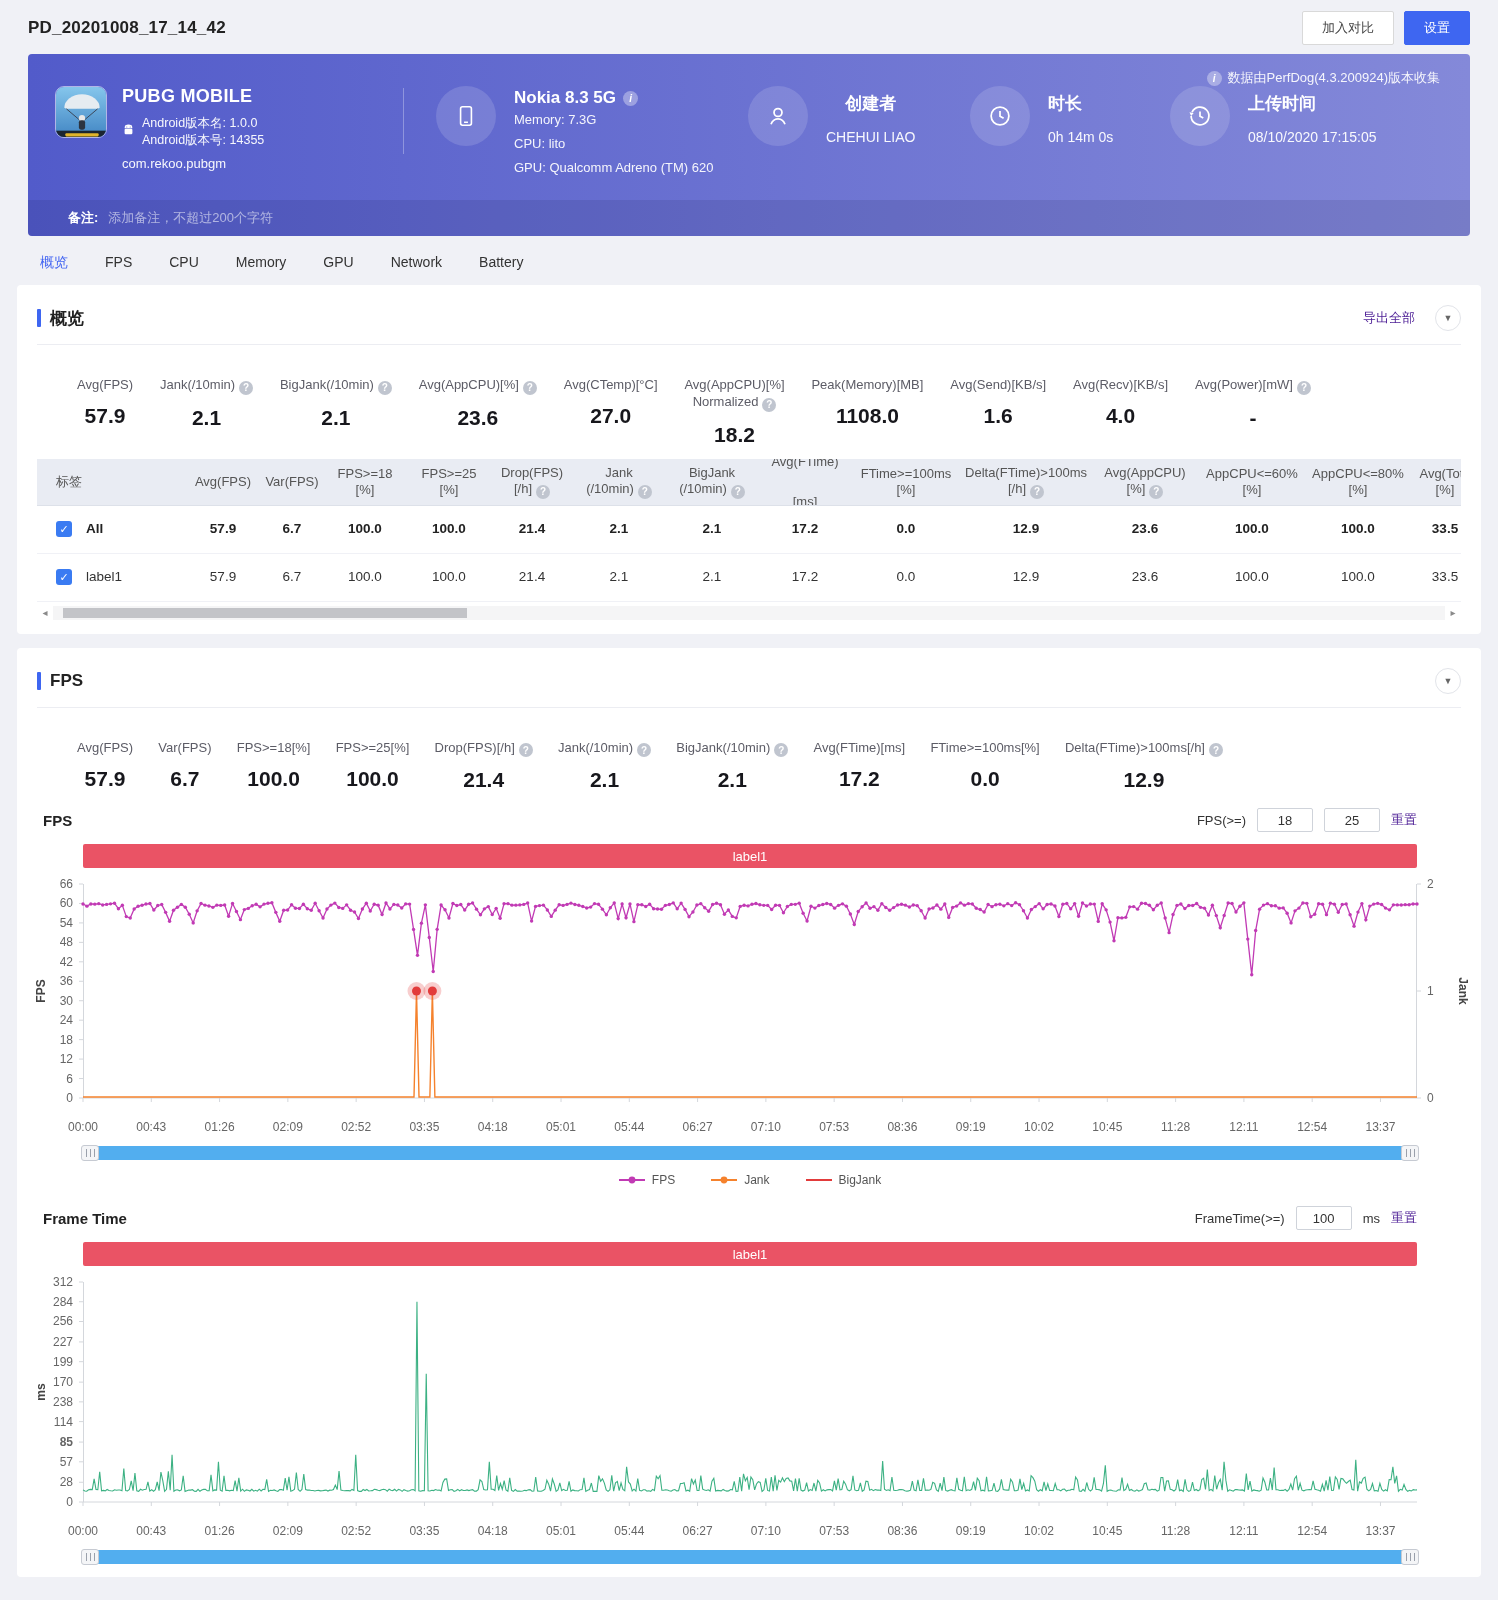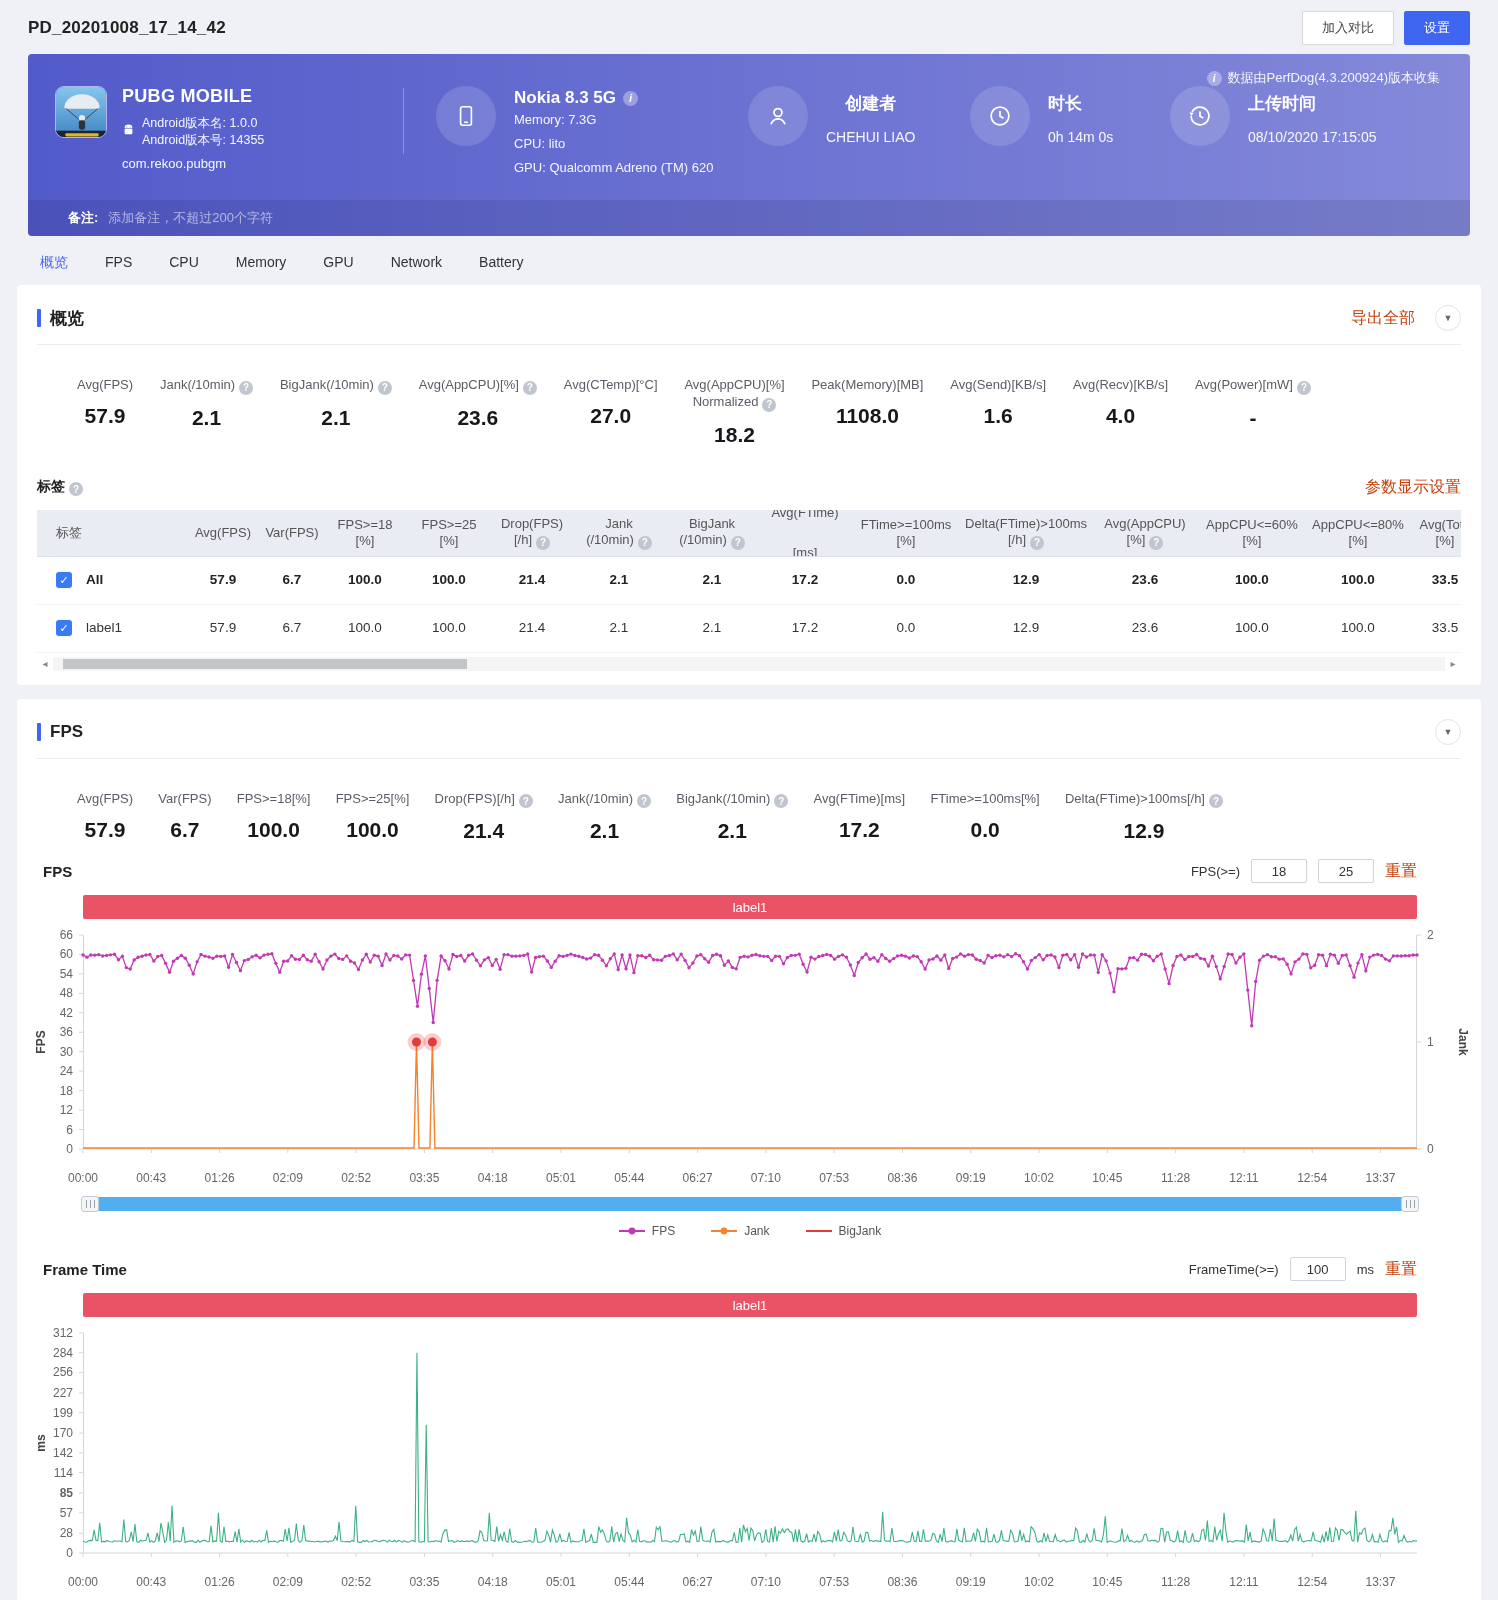--- a/index.html
+++ b/index.html
@@ -49,21 +49,21 @@
   .tab { color:#333; cursor:pointer; }
   .tab.active { color:#4466f2; }
 
   
   .card { background:#fff; margin:0 17px 14px; border-radius:4px; padding:17px 20px 13px; }
   .sec-head { display:flex; justify-content:space-between; align-items:center; height:32px; }
   .sec-title-wrap { display:flex; align-items:center; }
   .sec-bar { width:4px; height:18px; background:#3e66f1; border-radius:1px; margin-right:9px; }
   .sec-title { font-size:17px; font-weight:bold; color:#222; }
   .sec-right { display:flex; align-items:center; }
-  .link { color:#c2410c; font-size:16px; cursor:pointer; text-decoration:none; }
+  .link { color:#4c1d95; font-size:13px; cursor:pointer; text-decoration:none; }
   .collapse-btn { width:26px; height:26px; border:1px solid #e2e4e9; border-radius:50%; background:#fff;
     display:flex; align-items:center; justify-content:center; color:#666; font-size:9px; margin-left:20px; cursor:pointer; }
   .sec-hr { border:none; border-top:1px solid #ecedf2; margin-top:10px; }
 
   
   .metrics { display:flex; justify-content:space-between; margin-top:31px; }
   .metrics.ov { padding:0 150px 0 40px; }
   .metrics.fps { padding:0 238px 0 40px; margin-bottom:4px; }
   .metric { text-align:center; }
   .m-label { font-size:13px; color:#5c5c66; line-height:17px; white-space:nowrap; }
@@ -324,26 +324,20 @@
         <div class="m-value">4.0</div>
       </div>
       <div class="metric">
         <div class="m-label">
           <div>Avg(Power)[mW]<span class="q">?</span></div>
         </div>
         <div class="m-value">-</div>
       </div>
     </div>
 
-  <div class="labels-row">
-    <span class="labels-title">
-      <span>标签</span><span class="q">?</span>
-    </span>
-    <a class="link">参数显示设置</a>
-  </div>
 
   <div class="tbl-clip">
     <div class="tbl" id="tbl">
         <div class="trow thead">
           <div class="tcell first" style="width: 148px;">
             <div>标签</div>
           </div>
           <div class="tcell" style="width: 76px;">
             <div>Avg(FPS)</div>
           </div>
@@ -970,21 +964,21 @@
     <div class="plot" id="ft-plot" style="height:220px">
         <svg viewBox="0 0 1334 220" width="100%" height="100%" preserveAspectRatio="none">
           <path d="M0.5,0V220 M0,220H1334 M-4,220H0 M-4,200.25641025641025H0 M-4,179.80769230769232H0 M-4,160.06410256410257H0 M-4,139.6153846153846H0 M-4,119.87179487179488H0 M-4,100.12820512820514H0 M-4,79.67948717948718H0 M-4,59.93589743589743H0 M-4,39.4871794871795H0 M-4,19.74358974358975H0 M-4,0H0 M0,220V224 M68.28809523809524,220V224 M136.57619047619048,220V224 M204.8642857142857,220V224 M273.15238095238095,220V224 M341.4404761904762,220V224 M409.7285714285714,220V224 M478.01666666666665,220V224 M546.3047619047619,220V224 M614.5928571428572,220V224 M682.8809523809524,220V224 M751.1690476190477,220V224 M819.4571428571428,220V224 M887.745238095238,220V224 M956.0333333333333,220V224 M1024.3214285714287,220V224 M1092.6095238095238,220V224 M1160.897619047619,220V224 M1229.1857142857143,220V224 M1297.4738095238095,220V224" stroke="#d4d7dc" stroke-width="1" fill="none"></path>
           <polyline points="0,207.86666173946398 1.8553546592489567,208.92720141271369 3.7107093184979134,209.23097246899627 5.566063977746871,207.79823083024567 7.421418636995827,207.37962328155453 9.276773296244786,207.66338511632804 11.132127955493742,196.79344354406442 12.987482614742698,207.4000927974494 14.842837273991654,207.7188166420047 16.69819193324061,189.81478770634882 18.55354659248957,208.80793590838903 20.408901251738527,208.36238893713707 22.264255910987483,208.86919023989677 24.119610570236443,207.50830276191044 25.974965229485395,208.50344977475322 27.830319888734355,208.80938775579517 29.685674547983307,208.93285224462548 31.541029207232267,207.7931331766244 33.39638386648122,208.2688036937362 35.25173852573018,207.958315411105 37.10709318497914,207.98789266773906 38.962447844228095,208.7118940842935 40.817802503477054,186.46459780753594 42.673157162726014,208.63308639170077 44.528511821974966,208.86079063543525 46.38386648122392,207.54198452730017 48.239221140472885,198.8426472000918 50.09457579972184,208.7140411046835 51.94993045897079,191.16421604429172 53.80528511821974,208.85122003129277 55.66063977746871,209.31131802800184 57.51599443671766,207.2707462908748 59.371349095966615,208.220025313445 61.22670375521558,207.51231317212566 63.082058414464534,207.26485338448904 64.93741307371349,199.77301622216967 66.79276773296245,209.07333056041256 68.6481223922114,207.69272093575162 70.50347705146037,209.24244458739383 72.35883171070931,207.60526112686748 74.21418636995828,199.8284785307509 76.06954102920723,208.6864604432709 77.92489568845619,190.0482194196969 79.78025034770513,198.66052131487484 81.63560500695411,209.3060687986704 83.49095966620305,207.35213443230933 85.34631432545203,189.27557270311254 87.20166898470097,208.2679228837578 89.05702364394993,172.75641025641028 90.91237830319889,209.1953889828844 92.76773296244784,207.926072319683 94.6230876216968,207.8857758869059 96.47844228094577,208.8515008706122 98.33379694019472,207.9719180966226 100.18915159944368,193.72151258220433 102.04450625869262,209.3794681472847 103.89986091794158,208.67026529967404 105.75521557719054,207.97360439130512 107.61057023643949,208.0839232191539 109.46592489568846,207.67799734009 111.32127955493742,209.27920419756228 113.17663421418636,209.32925562479366 115.03198887343532,207.41279377883825 116.88734353268428,209.32793480883805 118.74269819193323,208.10032456712082 120.5980528511822,207.40514058743915 122.45340751043116,207.2335871533037 124.30876216968011,208.80845439391067 126.16411682892907,208.80453525526593 128.01947148817803,192.8660160970593 129.87482614742697,208.8124406879338 131.73018080667595,207.9219448841535 133.5855354659249,208.14977832057346 135.44089012517384,179.80769230769232 137.2962447844228,208.13930408632717 139.15159944367176,209.18298945127006 141.00695410292073,193.91993749808506 142.86230876216968,208.3733387122838 144.71766342141862,208.29374746357402 146.5730180806676,208.85364953118065 148.42837273991657,208.2356299470919 150.2837273991655,208.61336470734423 152.13908205841446,198.57832628560718 153.99443671766343,209.1301796794033 155.84979137691238,195.79704110220726 157.70514603616132,209.1222994787953 159.56050069541027,207.20444408847163 161.41585535465924,209.3536189043751 163.27121001390822,207.87199858962916 165.12656467315716,208.25362024761927 166.9819193324061,208.99839743900185 168.83727399165505,207.2589022449385 170.69262865090406,209.1832759261418 172.547983310153,208.30713595870213 174.40333796940195,209.1797835123367 176.25869262865092,207.19880959162344 178.11404728789987,209.01314321962687 179.9694019471488,207.26817790958552 181.82475660639778,207.64393618177527 183.68011126564673,197.41202688561137 185.53546592489568,209.419985160948 187.39082058414465,208.30320042667861 189.2461752433936,208.4243386050161 191.10152990264254,207.94104734703134 192.95688456189154,208.81503670218473 194.8122392211405,209.4145084884591 196.66759388038943,207.5847760949475 198.5229485396384,207.4982064054467 200.37830319888735,208.28473776421293 202.2336578581363,196.07700968014456 204.08901251738524,208.22151122213558 205.94436717663422,194.91773336794185 207.79972183588316,209.18332539785368 209.6550764951321,208.61023807329818 211.51043115438108,207.3158348664546 213.36578581363003,190.55817503805883 215.22114047287897,207.45344779153282 217.07649513212797,209.28991384049638 218.93184979137692,207.4842987365734 220.78720445062586,192.10191557998337 222.64255910987484,207.64164440749357 224.49791376912378,208.07583776823222 226.35326842837273,208.03865990152534 228.2086230876217,208.56454811961606 230.06397774687065,208.54041355141462 231.9193324061196,208.97504441846067 233.77468706536857,208.55375829286493 235.6300417246175,208.37664837700626 237.48539638386646,208.88737360708035 239.34075104311546,208.7672585633416 241.1961057023644,208.3933523289668 243.05146036161335,208.11276141568445 244.90681502086233,209.10152566986972 246.76216968011127,208.16358712850473 248.61752433936022,208.2742808012244 250.4728789986092,207.49276063997203 252.32823365785814,203.066263950083 254.18358831710708,207.57698429113205 256.03894297635605,189.12833128386427 257.894297635605,208.08804486782697 259.74965229485395,208.51637915808422 261.6050069541029,208.75224562223332 263.4603616133519,208.5630141282693 265.3157162726008,208.6686124558059 267.1710709318498,208.87241027112572 269.02642559109876,207.42303237638984 270.8817802503477,208.42659249705954 272.73713490959665,172.75641025641028 274.5924895688456,208.5721529005334 276.4478442280946,209.3844674873906 278.3031988873435,209.41488678810688 280.1585535465925,207.50480517539648 282.01390820584146,208.56179363270982 283.8692628650904,207.45814388565339 285.72461752433935,208.93861467696917 287.5799721835883,208.81654132109804 289.43532684283724,208.61660254780108 291.2906815020862,207.2404999570109 293.1460361613352,207.6448235908189 295.0013908205841,208.25047708097367 296.85674547983314,208.59675774919108 298.71210013908205,207.67942269351812 300.567454798331,207.2571906125985 302.42280945758,207.6871255583679 304.2781641168289,209.17806204733176 306.1335187760779,207.23837633254246 307.98887343532687,208.26567013647693 309.8442280945758,208.5504071498051 311.69958275382476,207.24465972958848 313.55493741307373,209.08602757111956 315.41029207232265,207.42713915260558 317.2656467315716,207.8981630830333 319.12100139082054,209.320519042464 320.97635605006957,207.68068104925064 322.8317107093185,208.42727518535386 324.68706536856746,209.09073929054043 326.54242002781643,208.76197744036713 328.39777468706535,207.73547132346684 330.2531293463143,207.55510966661268 332.1084840055633,208.71794871794873 333.9638386648122,19.74358974358975 335.8191933240612,208.71794871794873 337.6745479833101,209.2817917918452 339.52990264255914,208.63168940936717 341.3852573018081,208.71794871794873 343.240611961057,91.66666666666666 345.095966620306,208.71794871794873 346.9513212795549,208.94714527347912 348.8066759388039,208.22186595354324 350.6620305980528,208.56844551512637 352.51738525730184,207.51379197372648 354.37273991655076,208.29831773572818 356.22809457579973,208.07297265806642 358.08344923504865,208.946306338486 359.9388038942976,200.4910348570392 361.79415855354654,197.11050151199555 363.64951321279557,196.93367059820164 365.50486787204454,208.5689662660066 367.36022253129346,207.8203653505502 369.21557719054243,207.68956800736487 371.07093184979135,209.40213210321963 372.9262865090403,208.80685057204502 374.7816411682893,207.36110245947464 376.63699582753827,208.86571773151175 378.4923504867872,207.67621652920468 380.34770514603616,208.4677953669467 382.2030598052851,208.52330530019333 384.05841446453405,207.92110718008226 385.9137691237831,208.557435181565 387.769123783032,208.0818859178764 389.624478442281,207.6901207454025 391.4798331015299,209.2684603767135 393.33518776077887,209.1003936740737 395.1905424200278,207.63428238874826 397.0458970792768,197.8129155570283 398.90125173852573,199.46830618866863 400.7566063977747,207.57865700732248 402.6119610570236,207.9645821867654 404.4673157162726,207.714196910222 406.3226703755215,179.80769230769232 408.1780250347705,207.18568930192254 410.0333796940195,207.29941067682245 411.88873435326843,208.50925152304654 413.7440890125174,193.4671342721394 415.5994436717663,208.4170617505144 417.4547983310153,201.51003920310475 419.3101529902642,207.39702015637587 421.16550764951324,198.58942821090562 423.02086230876216,207.9936647294328 424.87621696801114,209.25960770946665 426.73157162726005,195.74725971452725 428.586926286509,208.35023814998567 430.44228094575794,209.36793109526238 432.297635605007,207.6081113104637 434.15299026425595,209.14239156399017 436.00834492350486,209.09430169194746 437.86369958275384,209.21320272939136 439.71905424200276,208.96976479066487 441.57440890125173,208.3456910594056 443.4297635605007,208.64269952700496 445.2851182197497,207.83522949195824 447.1404728789986,207.62187539962812 448.99582753824757,209.26249702881353 450.8511821974965,209.08369748275248 452.70653685674546,194.99987084740917 454.5618915159945,208.91527137824167 456.4172461752434,209.24259533040606 458.2726008344924,209.28455881019815 460.1279554937413,208.56344404783195 461.98331015299027,207.28160346843876 463.8386648122392,198.20974343138425 465.69401947148816,202.1419707001993 467.54937413073714,209.0739257996663 469.4047287899861,197.01902712260983 471.260083449235,202.02203897887674 473.115438108484,209.3536609700666 474.9707927677329,207.84254467630615 476.8261474269819,200.90712197854793 478.6815020862309,208.572207187183 480.53685674547984,207.29770831763744 482.3922114047288,208.523743004562 484.24756606397773,208.26873656410055 486.1029207232267,199.39032661410658 487.9582753824756,209.2522253271861 489.81363004172465,207.8781219930985 491.66898470097357,208.6145316990427 493.52433936022254,208.694559154841 495.37969401947146,209.02647382412584 497.23504867872043,207.67336166673937 499.09040333796935,207.51139937785382 500.9457579972184,195.83701826158898 502.80111265646735,209.4181918480362 504.65646731571627,208.27908992055708 506.51182197496524,207.6258842552988 508.36717663421416,200.99950467519915 510.22253129346313,209.3792303340175 512.0778859527121,209.42196553510925 513.9332406119611,209.35968904722577 515.78859527121,193.56645238927553 517.6439499304589,199.2326658583121 519.4993045897079,196.85647055479842 521.3546592489569,201.15365524535986 523.2100139082058,207.85962903041107 525.0653685674548,209.33634119624128 526.9207232267038,207.73510469419833 528.7760778859528,193.26306840378004 530.6314325452016,209.2153688776665 532.4867872044506,200.91766248119828 534.3421418636996,199.41231350639822 536.1974965229485,208.67848496626203 538.0528511821975,200.9596238203066 539.9082058414465,207.3756506274908 541.7635605006953,208.70830221010897 543.6189151599443,184.74358974358972 545.4742698191933,199.8988423705286 547.3296244784423,202.07358644064814 549.1849791376912,208.9148812716206 551.0403337969402,207.2090096229162 552.8956884561892,209.04914270847655 554.751043115438,196.4693170513522 556.606397774687,208.39239477576353 558.461752433936,208.91149254210103 560.317107093185,207.80118529020976 562.172461752434,207.77346668569132 564.0278164116829,209.10432688137277 565.8831710709318,208.8275644755803 567.7385257301808,209.29748426067331 569.5938803894298,207.3826173049135 571.4492350486787,208.5391415462662 573.3045897079277,194.13334742142186 575.1599443671766,196.74531899404545 577.0152990264256,193.5589326880514 578.8706536856745,208.27731187885198 580.7260083449235,208.27659030225223 582.5813630041724,207.7799064996533 584.4367176634214,208.00802548525806 586.2920723226704,208.66716824873134 588.1474269819194,209.26384673597147 590.0027816411682,208.04261223670954 591.8581363004172,207.4980608025709 593.7134909596663,208.89379636255595 595.5688456189151,208.7171419849858 597.4242002781641,201.55717403484653 599.2795549374131,201.56372257209836 601.134909596662,200.85750244045929 602.9902642559109,208.94549504275886 604.84561891516,208.1406312134499 606.7009735744089,209.32392253779255 608.5563282336578,196.5575430545365 610.4116828929068,201.99981387309097 612.2670375521558,198.10504687302267 614.1223922114046,208.4911985090719 615.9777468706537,208.55503864338002 617.8331015299027,193.68707011756786 619.6884561891516,207.17170740893255 621.5438108484005,208.08618274307213 623.3991655076495,208.51242852559648 625.2545201668985,207.75367033854127 627.1098748261475,208.9773154194252 628.9652294853964,199.2475214266093 630.8205841446453,196.34649020359996 632.6759388038943,209.0854944280134 634.5312934631432,208.43418387600627 636.3866481223922,208.6225839576278 638.2420027816411,208.9060469804666 640.0973574408902,207.40798074818957 641.9527121001391,208.4355482428502 643.808066759388,209.08358917738764 645.663421418637,208.84760554555135 647.518776077886,207.57775424248896 649.3741307371349,207.91515817822744 651.2294853963839,199.26443753853584 653.0848400556329,209.39021845949958 654.9401947148817,209.3055981467836 656.7955493741307,194.9490875371684 658.6509040333797,209.1174574019626 660.5062586926286,191.79494174313731 662.3616133518776,198.8424837697172 664.2169680111266,195.39558653304806 666.0723226703756,207.65799432677719 667.9276773296244,194.9933045998944 669.7830319888734,197.6471642097488 671.6383866481224,207.96190454973242 673.4937413073714,201.98506495267605 675.3490959666202,199.6385766623261 677.2044506258692,200.47491980689722 679.0598052851183,209.398816711532 680.9151599443672,207.81117113216374 682.7705146036162,196.31346692556502 684.6258692628651,208.46344817062027 686.481223922114,209.12118162467885 688.336578581363,195.00333649060056 690.191933240612,209.07516514204252 692.0472878998609,193.2580318316692 693.9026425591098,208.38448894224487 695.7579972183588,198.36946170439776 697.6133518776078,200.1532580766779 699.4687065368566,195.89123732655142 701.3240611961056,199.6429107102673 703.1794158553547,196.41216409501607 705.0347705146037,195.93275761437746 706.8901251738527,198.89398548104322 708.7454798331015,199.2196966485771 710.6008344923505,208.89129911258053 712.4561891515995,196.4874737417976 714.3115438108484,209.09646965587177 716.1668984700973,196.30065981446444 718.0222531293463,208.0370975658775 719.8776077885952,209.03643129288386 721.7329624478442,208.04028412895516 723.5883171070931,200.63392246192774 725.4436717663422,209.0099843152536 727.2990264255911,207.5812354676712 729.1543810848401,208.53005928923494 731.0097357440891,201.0036945097799 732.865090403338,209.23947683893718 734.7204450625869,198.3230906933731 736.5757997218359,200.96046106455526 738.4311543810849,209.10476938859583 740.2865090403337,207.69843124698562 742.1418636995827,208.88720518250304 743.9972183588317,207.87445290128773 745.8525730180806,207.6048313670147 747.7079276773297,207.44649960735862 749.5632823365786,208.96232376596294 751.4186369958276,198.94917684541537 753.2739916550765,208.09095013189392 755.1293463143255,196.58822979867602 756.9847009735744,207.8641491662711 758.8400556328234,207.60684205820928 760.6954102920723,199.13599776678706 762.5507649513213,202.15188526094724 764.4061196105702,207.7090830182036 766.2614742698191,208.7971457800804 768.1168289290681,207.61938042341708 769.9721835883171,193.70026677548407 771.8275382475662,207.97659004408007 773.682892906815,208.77587467030838 775.538247566064,208.23431238417442 777.393602225313,200.82659683861914 779.248956884562,209.23717741539272 781.1043115438108,207.84818119264375 782.9596662030598,199.2274565353709 784.8150208623088,199.44276776758787 786.6703755215577,208.14282443360068 788.5257301808066,207.304841792593 790.3810848400556,208.66166634260654 792.2364394993045,207.47911848930212 794.0917941585536,208.07600880963489 795.9471488178026,208.03054001421117 797.8025034770515,208.58439644077458 799.6578581363004,179.1025641025641 801.5132127955494,207.2709287541608 803.3685674547984,208.4303159805922 805.2239221140472,207.77331813921532 807.0792767732962,208.66671723643174 808.9346314325452,194.95211599212593 810.7899860917942,208.2523327127863 812.645340751043,208.4299871552831 814.500695410292,208.30860581024527 816.356050069541,207.63007806814633 818.2114047287901,207.52996036696894 820.066759388039,207.8317578441153 821.9221140472879,208.7373730141001 823.7774687065369,209.1647612723307 825.6328233657858,208.871977765734 827.4881780250348,208.171766662206 829.3435326842837,199.13799075615736 831.1988873435326,208.1260613022993 833.0542420027816,208.7398742221487 834.9095966620306,197.82266630958287 836.7649513212795,208.40034172512017 838.6203059805284,208.4537054706747 840.4756606397775,196.2127126806911 842.3310152990265,208.3434886916612 844.1863699582755,208.0584640087894 846.0417246175243,208.2830615170682 847.8970792767733,207.42111756208425 849.7524339360223,200.2406206394498 851.6077885952712,201.32829353768523 853.4631432545201,207.82207796216392 855.3184979137691,209.27349358582154 857.173852573018,201.08363805389484 859.029207232267,208.62343659299688 860.8845618915159,195.1930789501281 862.739916550765,208.45637580150594 864.595271210014,209.1137718332406 866.4506258692629,208.16157814736167 868.3059805285119,207.67241351908217 870.1613351877608,208.42717192450968 872.0166898470097,208.9034981583842 873.8720445062587,195.91749279558337 875.7273991655077,207.33408571526599 877.5827538247565,208.34585988378296 879.4381084840055,208.90169644651886 881.2934631432545,194.83777055683998 883.1488178025035,208.63981554007682 885.0041724617523,207.78314369759306 886.8595271210014,208.40883873212033 888.7148817802504,207.3481312332054 890.5702364394994,199.53340880351905 892.4255910987483,208.38580315125486 894.2809457579972,196.185896659855 896.1363004172462,198.7804501718328 897.9916550764951,208.7992001324892 899.8470097357441,208.19529636810796 901.702364394993,208.9547877490807 903.5577190542419,194.748883020485 905.4130737134909,208.82660180903397 907.2684283727399,208.80158393223508 909.123783031989,208.34449574757272 910.9791376912378,201.1414285476815 912.8344923504868,209.11311921926264 914.6898470097358,209.38046629516742 916.5452016689848,207.1974377646469 918.4005563282336,197.47373146385564 920.2559109874826,207.46911414779532 922.1112656467316,207.84283120581546 923.9666203059805,208.13266380704366 925.8219749652294,208.13295087242165 927.6773296244784,197.22409175973064 929.5326842837273,200.1583902645731 931.3880389429763,208.71079666253465 933.2433936022254,208.72982356635234 935.0987482614743,207.99203233788603 936.9541029207232,196.8711829043101 938.8094575799722,207.67786879202302 940.6648122392212,201.44849244963365 942.52016689847,208.93765687894745 944.375521557719,207.95904784429914 946.230876216968,208.92156515905683 948.086230876217,193.7915662199987 949.9415855354658,195.67321212993613 951.7969401947148,199.19745788979642 953.6522948539638,207.71523495773093 955.5076495132129,209.27469635358415 957.3630041724618,207.69833194736677 959.2183588317107,208.82090617534823 961.0737134909597,199.74022578983866 962.9290681502086,208.63495501570213 964.7844228094576,201.83545613440518 966.6397774687065,208.54886252251572 968.4951321279555,208.49950129046846 970.3504867872044,208.7465705664303 972.2058414464534,201.55628122032607 974.0611961057023,207.68589401918535 975.9165507649512,207.79002115235497 977.7719054242003,208.85315955807573 979.6272600834493,207.31369339072933 981.4826147426983,207.17861832238924 983.3379694019471,209.02854547878871 985.1933240611961,208.2278349905824 987.0486787204451,208.085534734938 988.904033379694,207.29592891261936 990.7593880389429,207.78230927545482 992.6147426981919,195.0107989098596 994.4700973574409,198.0597103522189 996.3254520166898,209.0227027113239 998.1808066759387,209.31831460006725 1000.0361613351877,207.2942193649136 1001.8915159944368,209.17217494198718 1003.7468706536857,200.5143068745607 1005.6022253129347,207.32067782064087 1007.4575799721836,208.98428036683262 1009.3129346314325,207.30876439336973 1011.1682892906815,195.42694124734948 1013.0236439499305,207.48861214270195 1014.8789986091793,207.46686187386513 1016.7343532684283,207.84978648814825 1018.5897079276773,209.14357255236843 1020.4450625869263,201.49833642656748 1022.3004172461751,183.33333333333334 1024.1557719054242,209.27117443337846 1026.0111265646733,208.3073503303413 1027.8664812239222,208.04774538217447 1029.721835883171,208.6952485935046 1031.57719054242,209.010059094152 1033.432545201669,209.18374951637517 1035.2878998609178,207.9135359014647 1037.143254520167,207.93577429833704 1038.9986091794158,195.6287148510679 1040.8539638386649,208.5599828982869 1042.7093184979137,207.345615194203 1044.5646731571626,202.20596233220138 1046.4200278164117,208.46689616143703 1048.2753824756608,207.50277205704688 1050.1307371349096,208.68199586438445 1051.9860917941585,209.26163836965003 1053.8414464534076,207.8385962860611 1055.6968011126564,209.07279915940495 1057.5521557719055,208.59015139775016 1059.4075104311544,207.58542621503466 1061.2628650904032,201.76601001248062 1063.1182197496523,201.01172385167163 1064.9735744089012,207.8233724406992 1066.82892906815,208.1466282611856 1068.6842837273991,207.24573831293637 1070.5396383866482,207.59426909322158 1072.394993045897,207.4225625146467 1074.2503477051462,209.15007132029112 1076.105702364395,208.21811211882874 1077.961057023644,195.50806399233318 1079.816411682893,195.55953532643915 1081.6717663421418,209.18926886292414 1083.5271210013907,199.06477502462133 1085.3824756606398,198.93307451131898 1087.2378303198886,207.28158944811767 1089.0931849791377,207.81284624032486 1090.9485396383866,208.9824319608414 1092.8038942976357,207.475014240075 1094.6592489568845,197.61640588396216 1096.5146036161336,208.63182162655852 1098.3699582753825,207.87560298527853 1100.2253129346313,209.39180752448738 1102.0806675938804,197.3096284153125 1103.9360222531293,207.8108707073694 1105.7913769123784,209.3770779155386 1107.6467315716272,208.43923380474249 1109.502086230876,200.0806864881918 1111.3574408901252,208.52541849045798 1113.212795549374,207.48368942813997 1115.068150208623,208.8019543047039 1116.923504867872,207.6364388225648 1118.778859527121,197.45803799608555 1120.63421418637,196.16251190321353 1122.489568845619,207.52290793322027 1124.344923504868,187.62542683980428 1126.2002781641168,208.610859781838 1128.0556328233658,207.34575461935347 1129.9109874826147,208.94525292362923 1131.7663421418636,193.49482692537816 1133.6216968011126,207.25927680138594 1135.4770514603615,200.76489475218412 1137.3324061196106,197.34080981533342 1139.1877607788597,208.24759080819786 1141.0431154381085,179.80769230769232 1142.8984700973574,198.40116821008567 1144.7538247566065,209.3064153118489 1146.6091794158554,207.85037378183543 1148.4645340751042,208.47956949095123 1150.3198887343533,209.18092556565236 1152.1752433936022,207.65847788574413 1154.0305980528512,207.6233414396739 1155.8859527121,208.00714872161356 1157.741307371349,208.16775335672384 1159.596662030598,207.92442634386512 1161.452016689847,208.99774748282746 1163.307371349096,191.62295813342402 1165.1627260083449,207.85153231258766 1167.018080667594,199.09625607341206 1168.8734353268428,209.1207819244323 1170.728789986092,207.9298012265219 1172.5841446453408,208.3660332508003 1174.4394993045896,208.6296700034768 1176.2948539638387,209.2616977796245 1178.1502086230876,208.18295556087142 1180.0055632823364,196.00800310467514 1181.8609179415855,200.24102875877782 1183.7162726008344,207.9298059164236 1185.5716272600835,207.9048667750202 1187.4269819193325,196.09877012507357 1189.2823365785814,208.0794885522471 1191.1376912378303,185.5718837606643 1192.9930458970794,207.65323564319465 1194.8484005563282,207.7577340960598 1196.703755215577,208.51182108009473 1198.5591098748262,208.34562579637918 1200.414464534075,208.377778879725 1202.269819193324,207.34759099719426 1204.125173852573,209.23640329581804 1205.9805285118218,207.52585158019494 1207.835883171071,202.11820151901637 1209.69123783032,208.12256968231537 1211.5465924895689,196.68632552990368 1213.4019471488177,194.23761702115792 1215.2573018080668,208.25430004852706 1217.1126564673157,201.41684224200733 1218.9680111265648,208.14988937620552 1220.8233657858136,208.8454013894766 1222.6787204450625,207.9356274214597 1224.5340751043116,207.697392470275 1226.3894297635604,207.67424404754854 1228.2447844228093,207.7645865772397 1230.1001390820584,198.86056952947118 1231.9554937413075,207.20671456565077 1233.8108484005563,207.83553907065055 1235.6662030598054,208.3038118008333 1237.5215577190543,209.12976234539963 1239.3769123783031,202.25316683754312 1241.2322670375522,209.10419324045188 1243.087621696801,198.4425561383474 1244.94297635605,208.20386114831155 1246.798331015299,194.60000668528477 1248.653685674548,208.4809917920293 1250.509040333797,208.17751736217775 1252.3643949930458,194.97458676431472 1254.219749652295,197.4564817723615 1256.0751043115438,207.38913097839134 1257.9304589707929,196.4858218510665 1259.7858136300417,196.80418395953706 1261.6411682892906,199.3598767836841 1263.4965229485397,201.3150528431512 1265.3518776077885,199.48722715656726 1267.2072322670376,198.15760721755512 1269.0625869262865,207.65206823120707 1270.9179415855353,208.01729452194502 1272.7732962447844,177.69230769230768 1274.6286509040333,209.18234471508708 1276.4840055632822,199.94903516579564 1278.3393602225315,201.074673837209 1280.1947148817803,196.3321087231191 1282.0500695410292,195.09399403306023 1283.9054242002783,207.2394737758411 1285.7607788595271,208.8933140124457 1287.616133518776,207.32862312509081 1289.471488178025,201.51911104517356 1291.326842837274,208.86885363293382 1293.1821974965228,208.5583734429704 1295.037552155772,209.29600026272237 1296.8929068150208,201.29517758277078 1298.7482614742698,207.43809623237794 1300.603616133519,209.1529190866993 1302.4589707927678,207.779198128539 1304.3143254520166,208.94948922928708 1306.1696801112657,197.49287897500042 1308.0250347705146,197.74434615074335 1309.8803894297635,184.74358974358972 1311.7357440890125,201.33363185869828 1313.5910987482614,193.8701141172817 1315.4464534075105,209.21062856334714 1317.3018080667593,207.32166468586104 1319.1571627260082,208.11253994220917 1321.0125173852573,202.34977425573072 1322.8678720445064,207.38447019591547 1324.7232267037552,209.27755353867244 1326.5785813630043,208.35365859189858 1328.4339360222532,208.9751966251299 1330.289290681502,207.67415753365137 1332.1446453407511,207.93216584532115 1334,207.8675331060703 " stroke="#3cb183" stroke-width="1.1" fill="none"></polyline>
         </svg>
         <div class="ylab l" style="top: 220px;">0</div>
         <div class="ylab l" style="top: 200.256px;">28</div>
         <div class="ylab l" style="top: 179.808px;">57</div>
         <div class="ylab l" style="top: 160.064px; font-weight: bold;">85</div>
         <div class="ylab l" style="top: 139.615px;">114</div>
-        <div class="ylab l" style="top: 119.872px;">142</div>
+        <div class="ylab l" style="top: 119.872px;">238</div>
         <div class="ylab l" style="top: 100.128px;">170</div>
         <div class="ylab l" style="top: 79.6795px;">199</div>
         <div class="ylab l" style="top: 59.9359px;">227</div>
         <div class="ylab l" style="top: 39.4872px;">256</div>
         <div class="ylab l" style="top: 19.7436px;">284</div>
         <div class="ylab l" style="top: 0px;">312</div>
         <div class="axis-title l">ms</div>
       </div>
     <div class="xrow" id="ft-x">
         <div class="xlab" style="left: 0px;">00:00</div>

